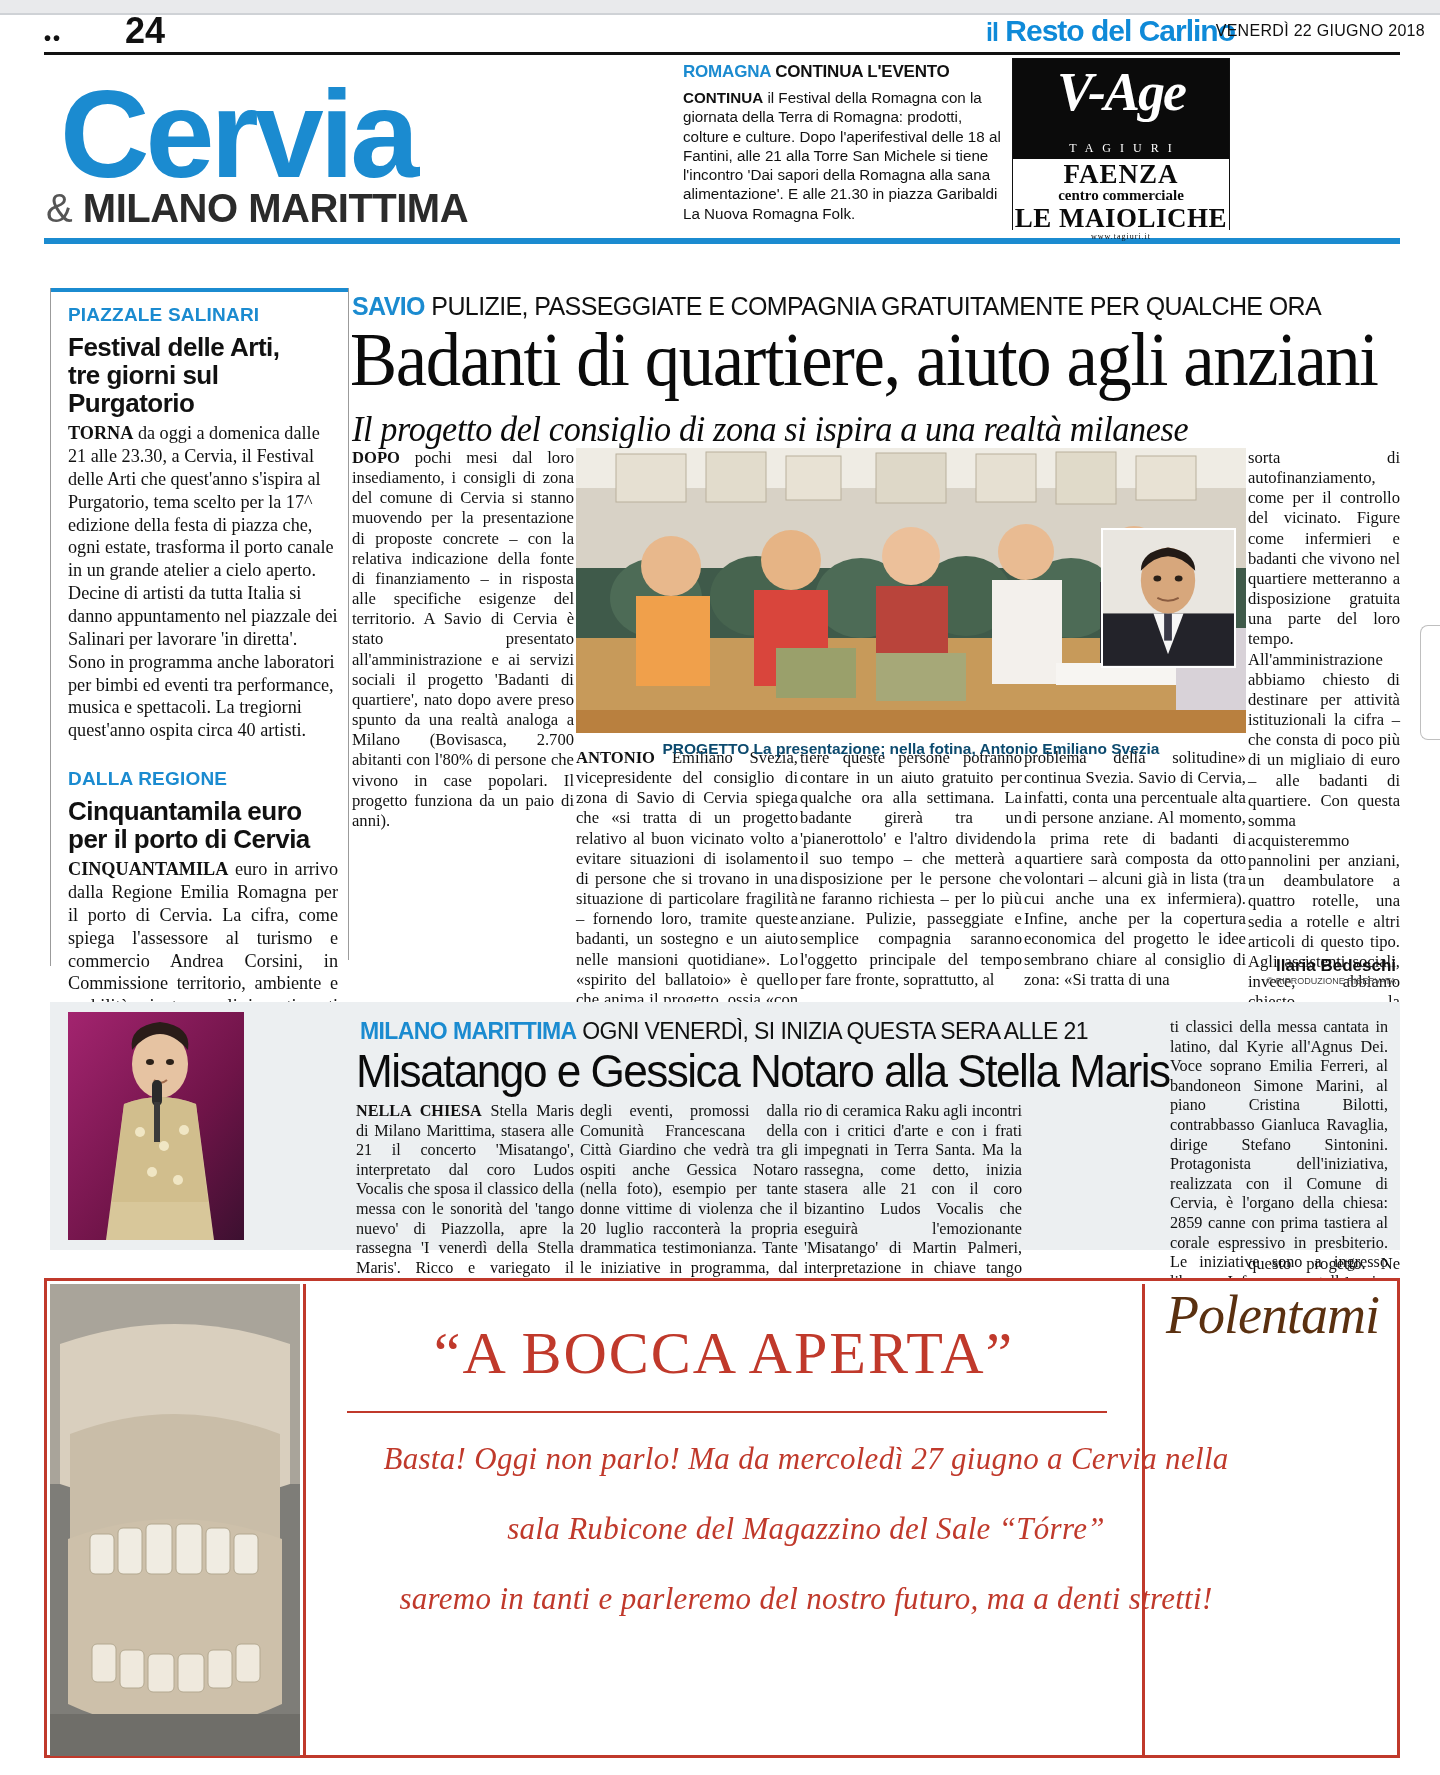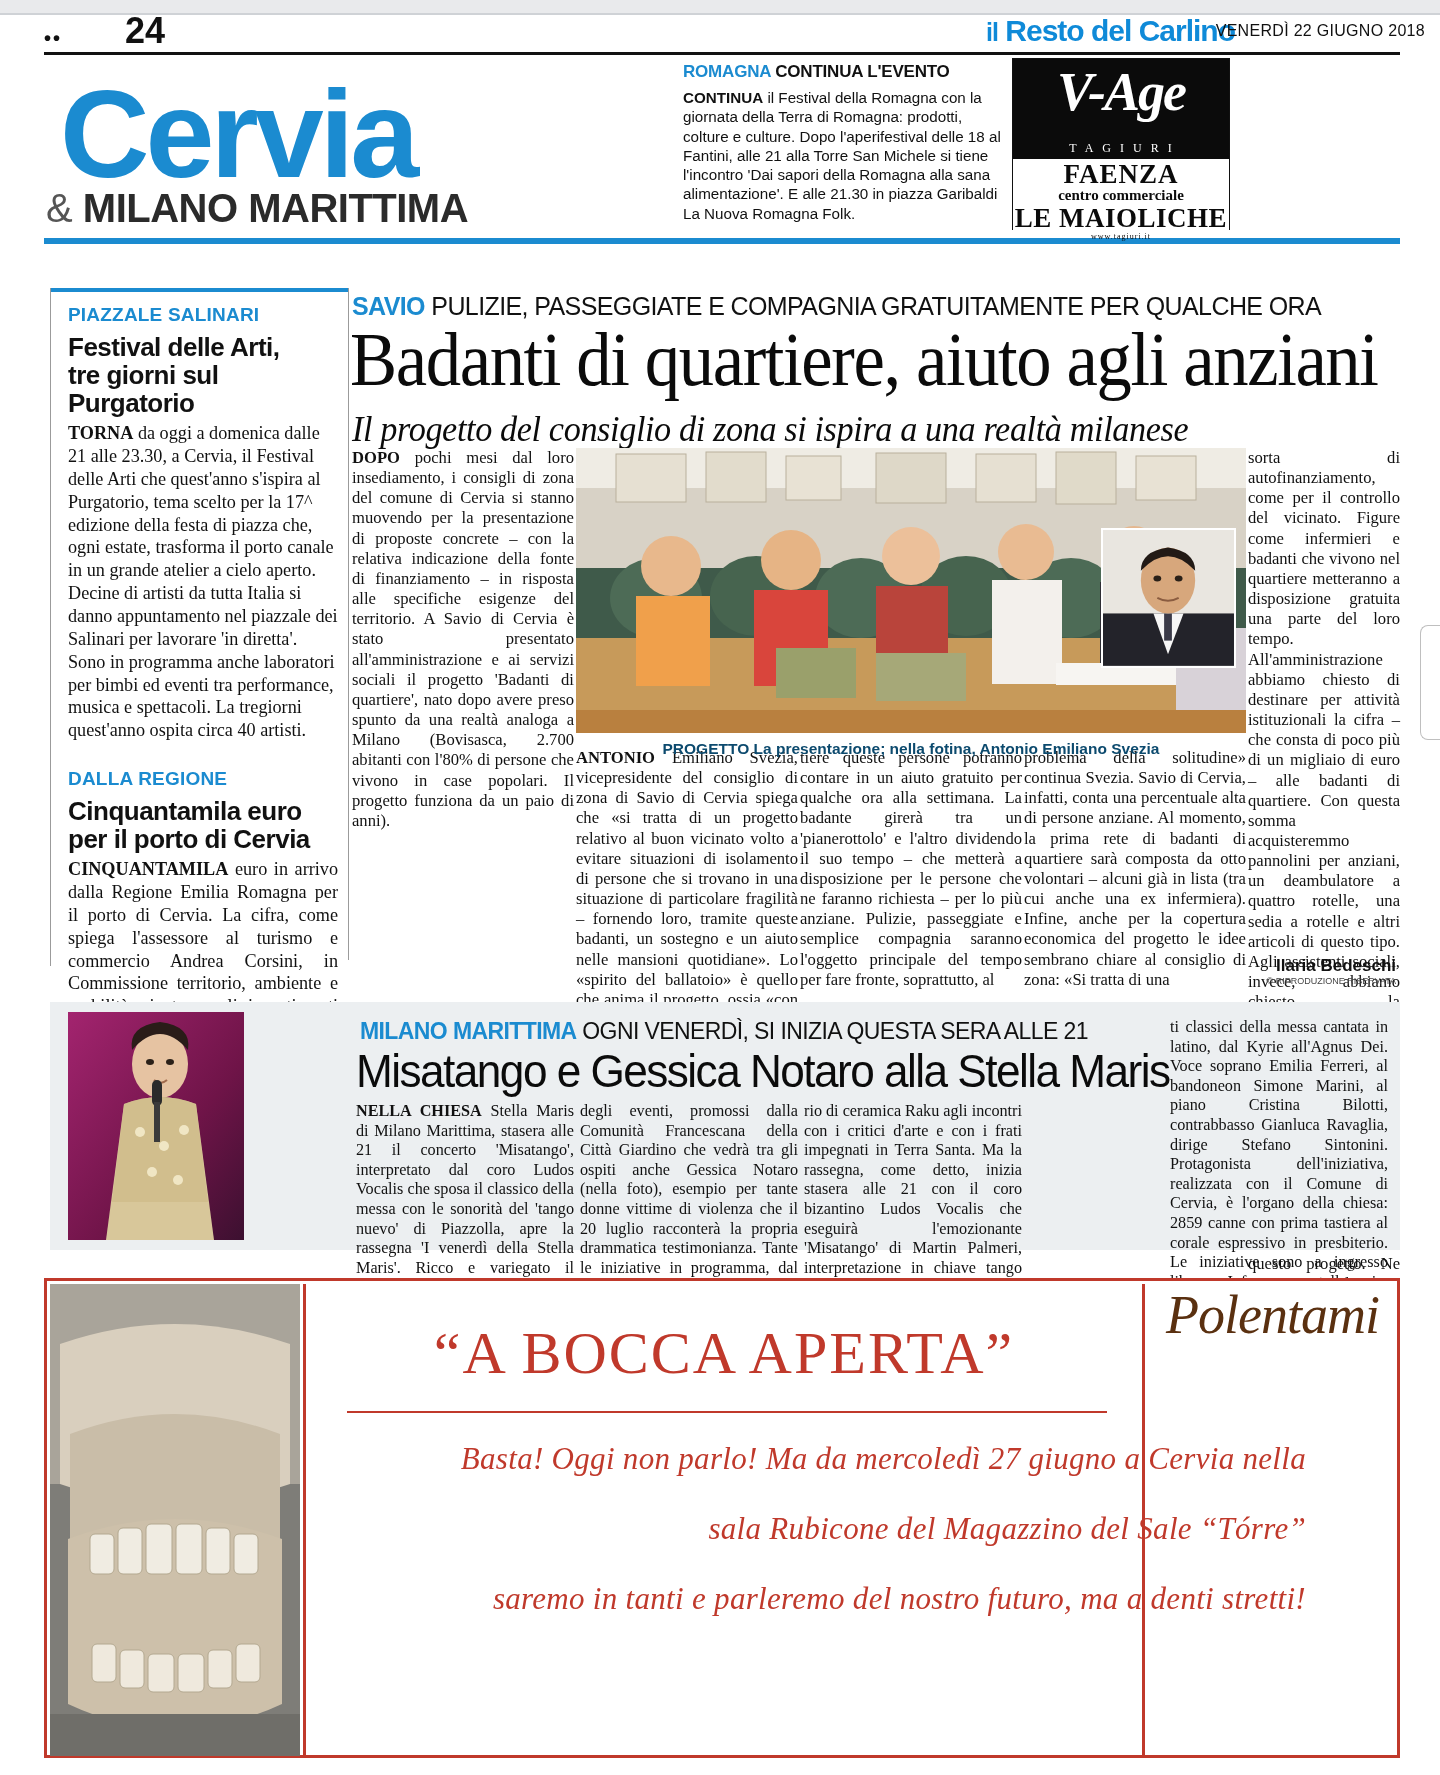--- a/index.html
+++ b/index.html
@@ -106,21 +106,21 @@
   .mm3 { left:754px; top:100px; width:218px; }
   .mm5 { left:1120px; top:16px; width:218px; }
 
   
   .ad { position:absolute; left:44px; top:1278px; width:1356px; height:480px; border:3px solid #c0392b; background:#fff; }
   .ad-photo { position:absolute; left:3px; top:3px; width:250px; height:472px; overflow:hidden; background:#8f8f8f; }
   .ad-divider { position:absolute; left:256px; top:3px; width:3px; height:472px; background:#c0392b; }
   .ad-divider2 { position:absolute; left:1095px; top:3px; width:3px; height:472px; background:#c0392b; }
   .ad-title { position:absolute; left:259px; top:38px; width:836px; text-align:center; font: 400 60px "Liberation Serif", serif; color:#c0392b; letter-spacing:2px; }
   .ad-rule { position:absolute; left:300px; top:130px; width:760px; height:2px; background:#c0392b; }
-  .ad-line { position:absolute; width:1000px; left:259px; text-align:right; font: italic 400 31px "Liberation Serif", serif; color:#c0392b; letter-spacing:0.3px; }
+  .ad-line { position:absolute; width:1000px; left:259px; text-align:center; font: italic 400 31px "Liberation Serif", serif; color:#c0392b; letter-spacing:0.3px; }
   .adl1 { top:160px; }
   .adl2 { top:230px; }
   .adl3 { top:300px; }
   .polentami { position:absolute; left:1098px; top:3px; width:255px; height:472px; display:flex; align-items:flex-start; justify-content:center; }
   .polentami-word { font: italic 400 54px "Liberation Serif", serif; color:#5a3010; letter-spacing:-1px; }
 </style>
 </head>
 <body>
 
 <div class="page">

